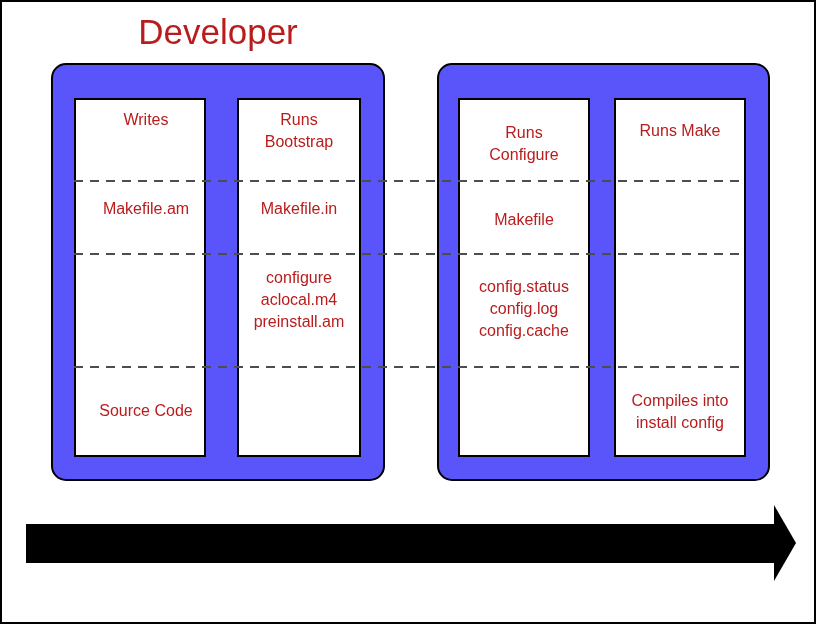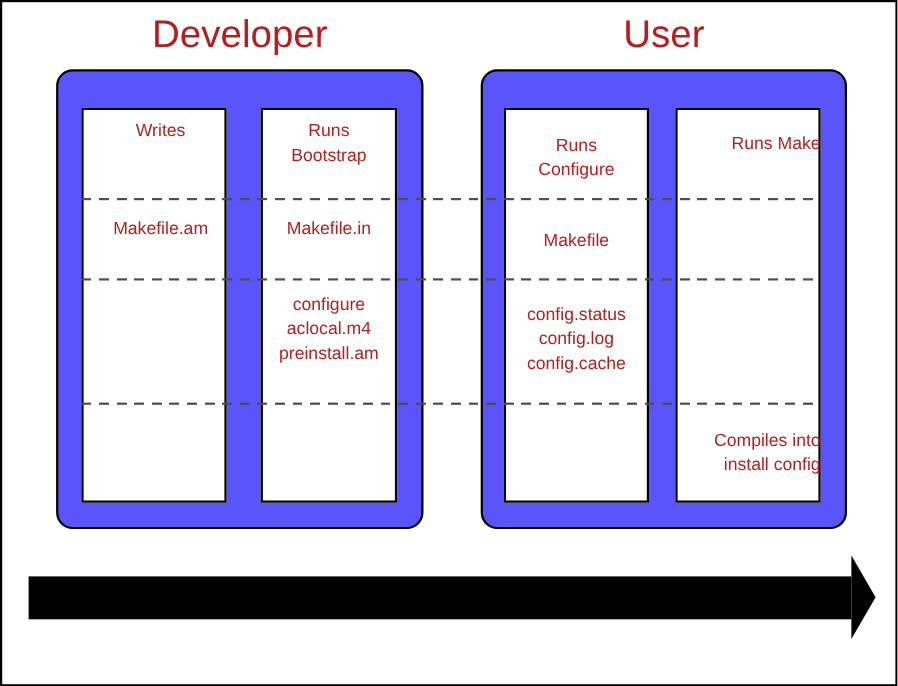--- a/index.html
+++ b/index.html
@@ -65,21 +65,21 @@
     position: absolute;
     font-size: 16px;
     line-height: 22px;
     text-align: center;
     white-space: pre-line;
     z-index: 6;
   }
   .cell.c-dev1  { left: 72px;  width: 144px; }
   .cell.c-dev2  { left: 235px; width: 124px; }
   .cell.c-user1 { left: 456px; width: 132px; }
-  .cell.c-user2 { left: 612px; width: 132px; text-align: right; }
+  .cell.c-user2 { left: 612px; width: 132px; }
   .arrow-shaft {
     position: absolute;
     left: 24px;
     top: 522px;
     width: 748px;
     height: 39px;
     background: var(--arrow, #000);
     z-index: 2;
   }
   .arrow-head {
@@ -93,21 +93,20 @@
     border-left: 22px solid var(--arrow, #000);
     z-index: 2;
   }
 </style>
 </head>
 <body>
 
 <div class="canvas">
 
   <div class="title dev">Developer</div>
-  <div class="title user">User</div>
 
   <div class="bluebox dev"></div>
   <div class="bluebox user"></div>
 
   <div class="col dev1"></div>
   <div class="col dev2"></div>
   <div class="col user1"></div>
   <div class="col user2"></div>
 
   <div class="dash d1"></div>
@@ -115,20 +114,21 @@
   <div class="dash d3"></div>
 
   <div class="cell c-dev1" style="top:107px">Writes</div>
   <div class="cell c-dev2" style="top:107px">Runs
 Bootstrap</div>
   <div class="cell c-dev2" style="top:196px">Makefile.in</div>
   <div class="cell c-dev1" style="top:196px">Makefile.am</div>
   <div class="cell c-dev2" style="top:265px">configure
 aclocal.m4
 preinstall.am</div>
+  <div class="cell c-dev1" style="top:398px">Source Code</div>
 
   <div class="cell c-user1" style="top:120px">Runs
 Configure</div>
   <div class="cell c-user2" style="top:118px">Runs Make</div>
   <div class="cell c-user1" style="top:274px">config.status
 config.log
 config.cache</div>
   <div class="cell c-user1" style="top:207px">Makefile</div>
   <div class="cell c-user2" style="top:388px">Compiles into
 install config</div>

